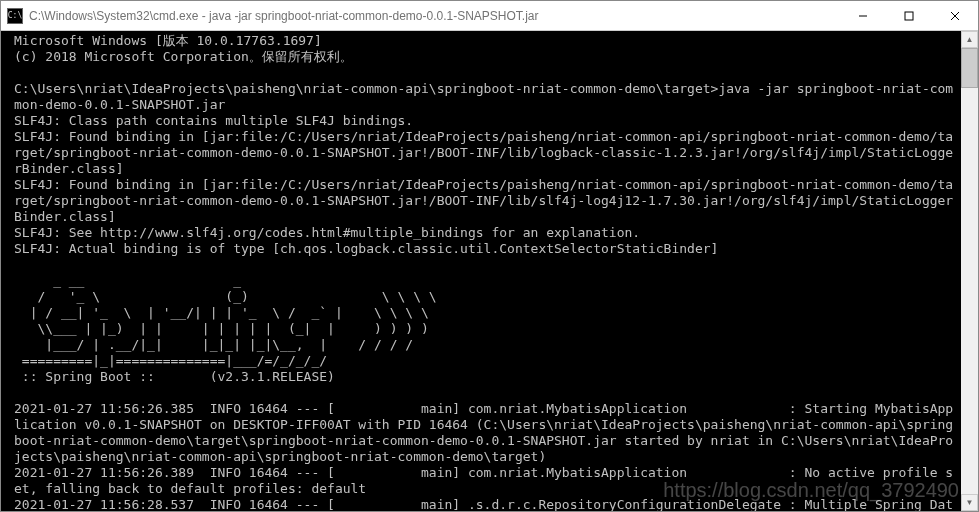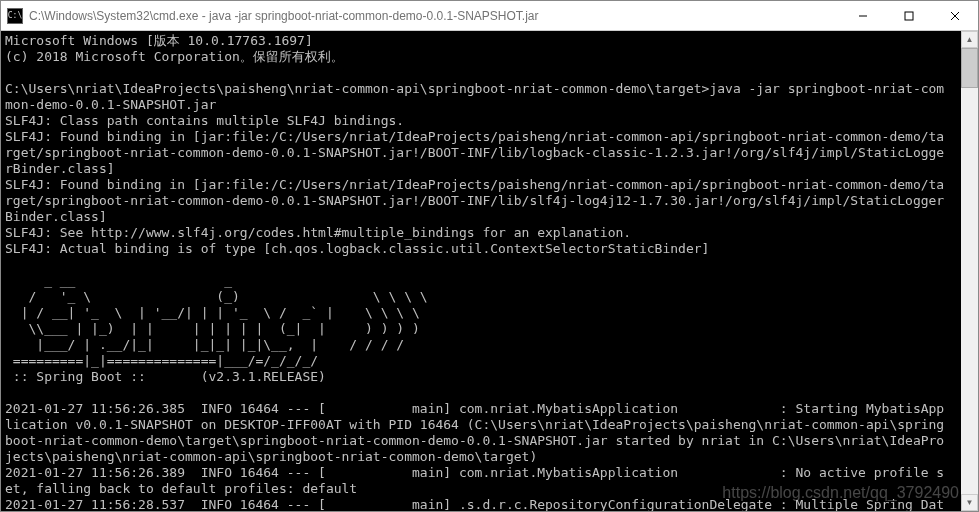--- a/index.html
+++ b/index.html
@@ -67,21 +67,21 @@
       background: #000;
       overflow: hidden;
     }
     .terminal {
       flex: 1;
       background: #000;
       color: #c0c0c0;
       font-family: 'NSimSun', 'SimSun', 'Consolas', monospace;
       font-size: 13px;
       line-height: 16px;
-      padding: 2px 4px;
+      padding: 2px 13px;
       overflow: hidden;
       white-space: pre;
     }
     .scrollbar {
       width: 17px;
       background: #f0f0f0;
       display: flex;
       flex-direction: column;
     }
     .sb-btn {
@@ -106,21 +106,21 @@
       width: 100%;
       height: 40px;
       background: #cdcdcd;
       border: 1px solid #aaa;
     }
     .watermark {
       position: absolute;
       bottom: 10px;
       right: 20px;
       color: rgba(200,200,200,0.35);
-      font-size: 16px;
+      font-size: 20px;
       font-family: Arial, sans-serif;
       pointer-events: none;
     }
   </style>
 </head>
 <body>
 
 <div class="window">
   <div class="titlebar">
     <div class="title-icon">

